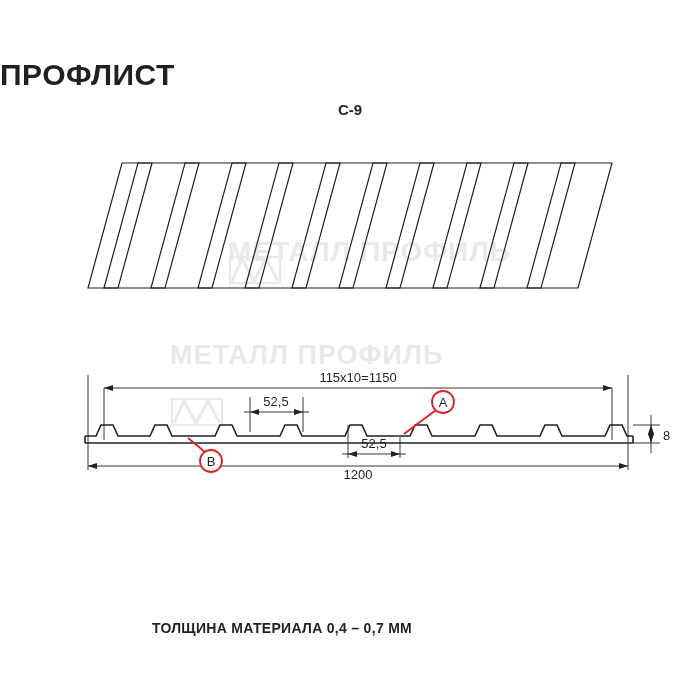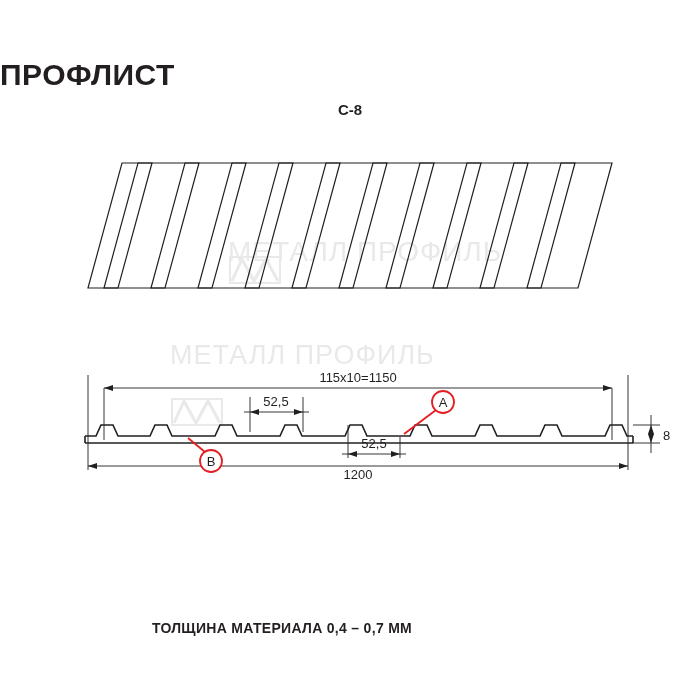--- a/index.html
+++ b/index.html
@@ -52,42 +52,42 @@
     color: #231f20;
   }
   .drawing {
     position: absolute;
     top: 0;
     left: 0;
   }
   .wm {
     position: absolute;
     color: #e9e9e9;
-    font-weight: normal;
+    font-weight: bold;
     font-size: 28px;
     letter-spacing: 1px;
     user-select: none;
     pointer-events: none;
   }
   .wm1 { top: 236px; left: 228px; }
   .wm2 { top: 340px; left: 170px; font-size: 27px; }
   .wm-logo {
     position: absolute;
     pointer-events: none;
   }
   .wm-logo1 { top: 253px; left: 228px; }
   .wm-logo2 { top: 395px; left: 170px; }
 </style>
 </head>
 <body>
 
 <div class="page">
 
   <div class="title">ПРОФЛИСТ</div>
-  <div class="subtitle">С-8</div>
+  <div class="subtitle">С-9</div>
 
   <div class="wm wm1">МЕТАЛЛ ПРОФИЛЬ</div>
   <div class="wm wm2">МЕТАЛЛ ПРОФИЛЬ</div>
 
   <svg class="wm-logo wm-logo1" width="54" height="34" viewBox="0 0 54 34">
     <path d="M4 28 L14 6 L26 28 L38 6 L50 28" fill="none" stroke="#e9e9e9" stroke-width="3"></path>
     <rect x="2" y="4" width="50" height="26" fill="none" stroke="#e9e9e9" stroke-width="2"></rect>
   </svg>
   <svg class="wm-logo wm-logo2" width="54" height="34" viewBox="0 0 54 34">
     <path d="M4 28 L14 6 L26 28 L38 6 L50 28" fill="none" stroke="#e9e9e9" stroke-width="3"></path>

